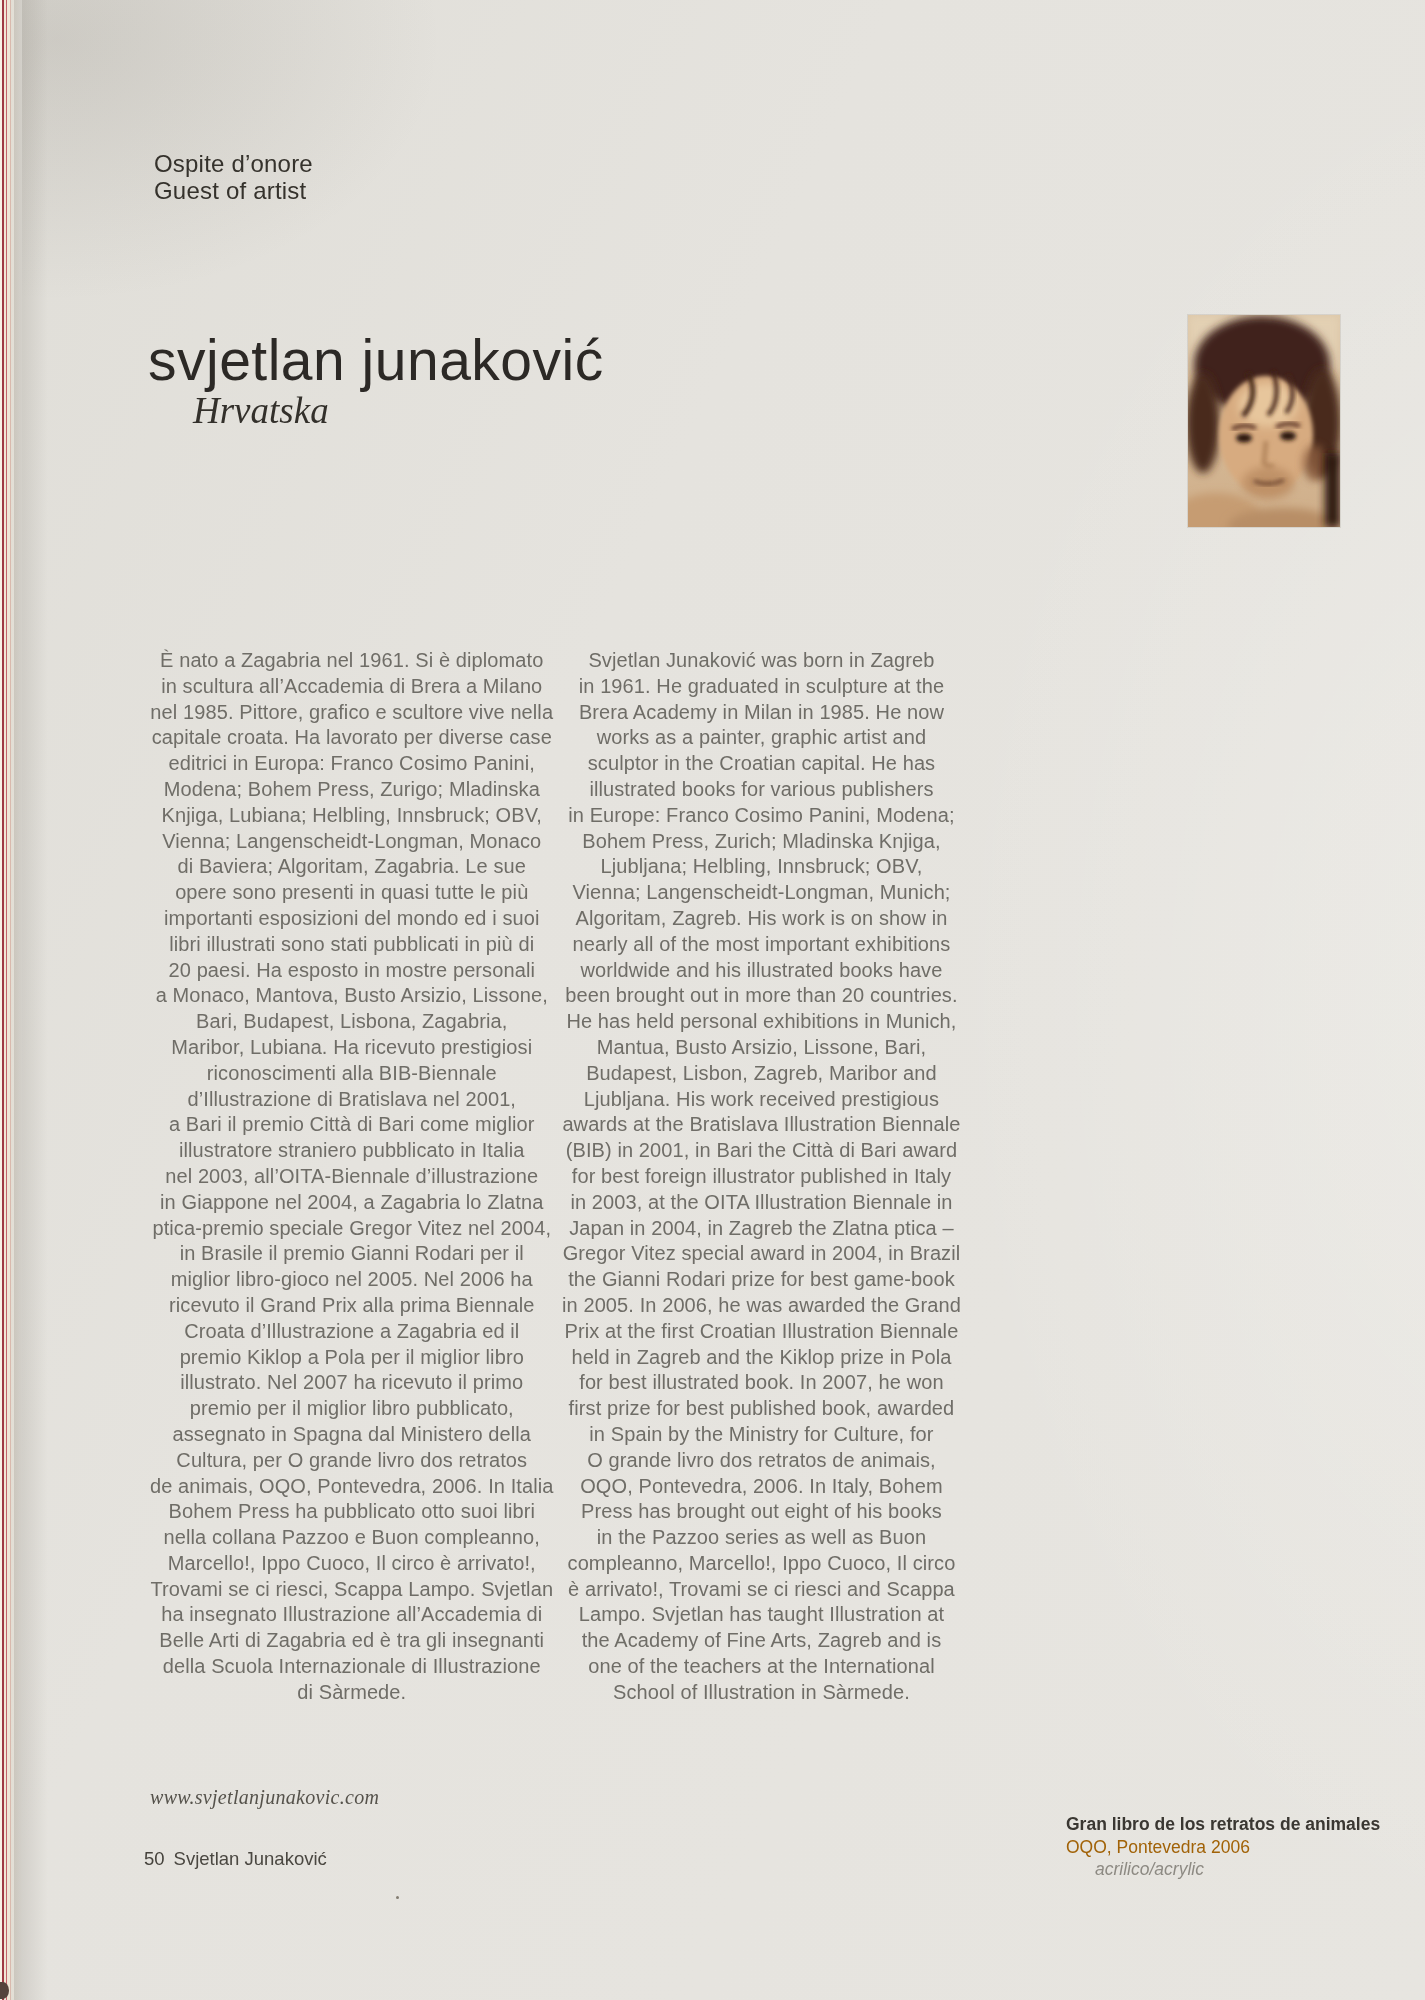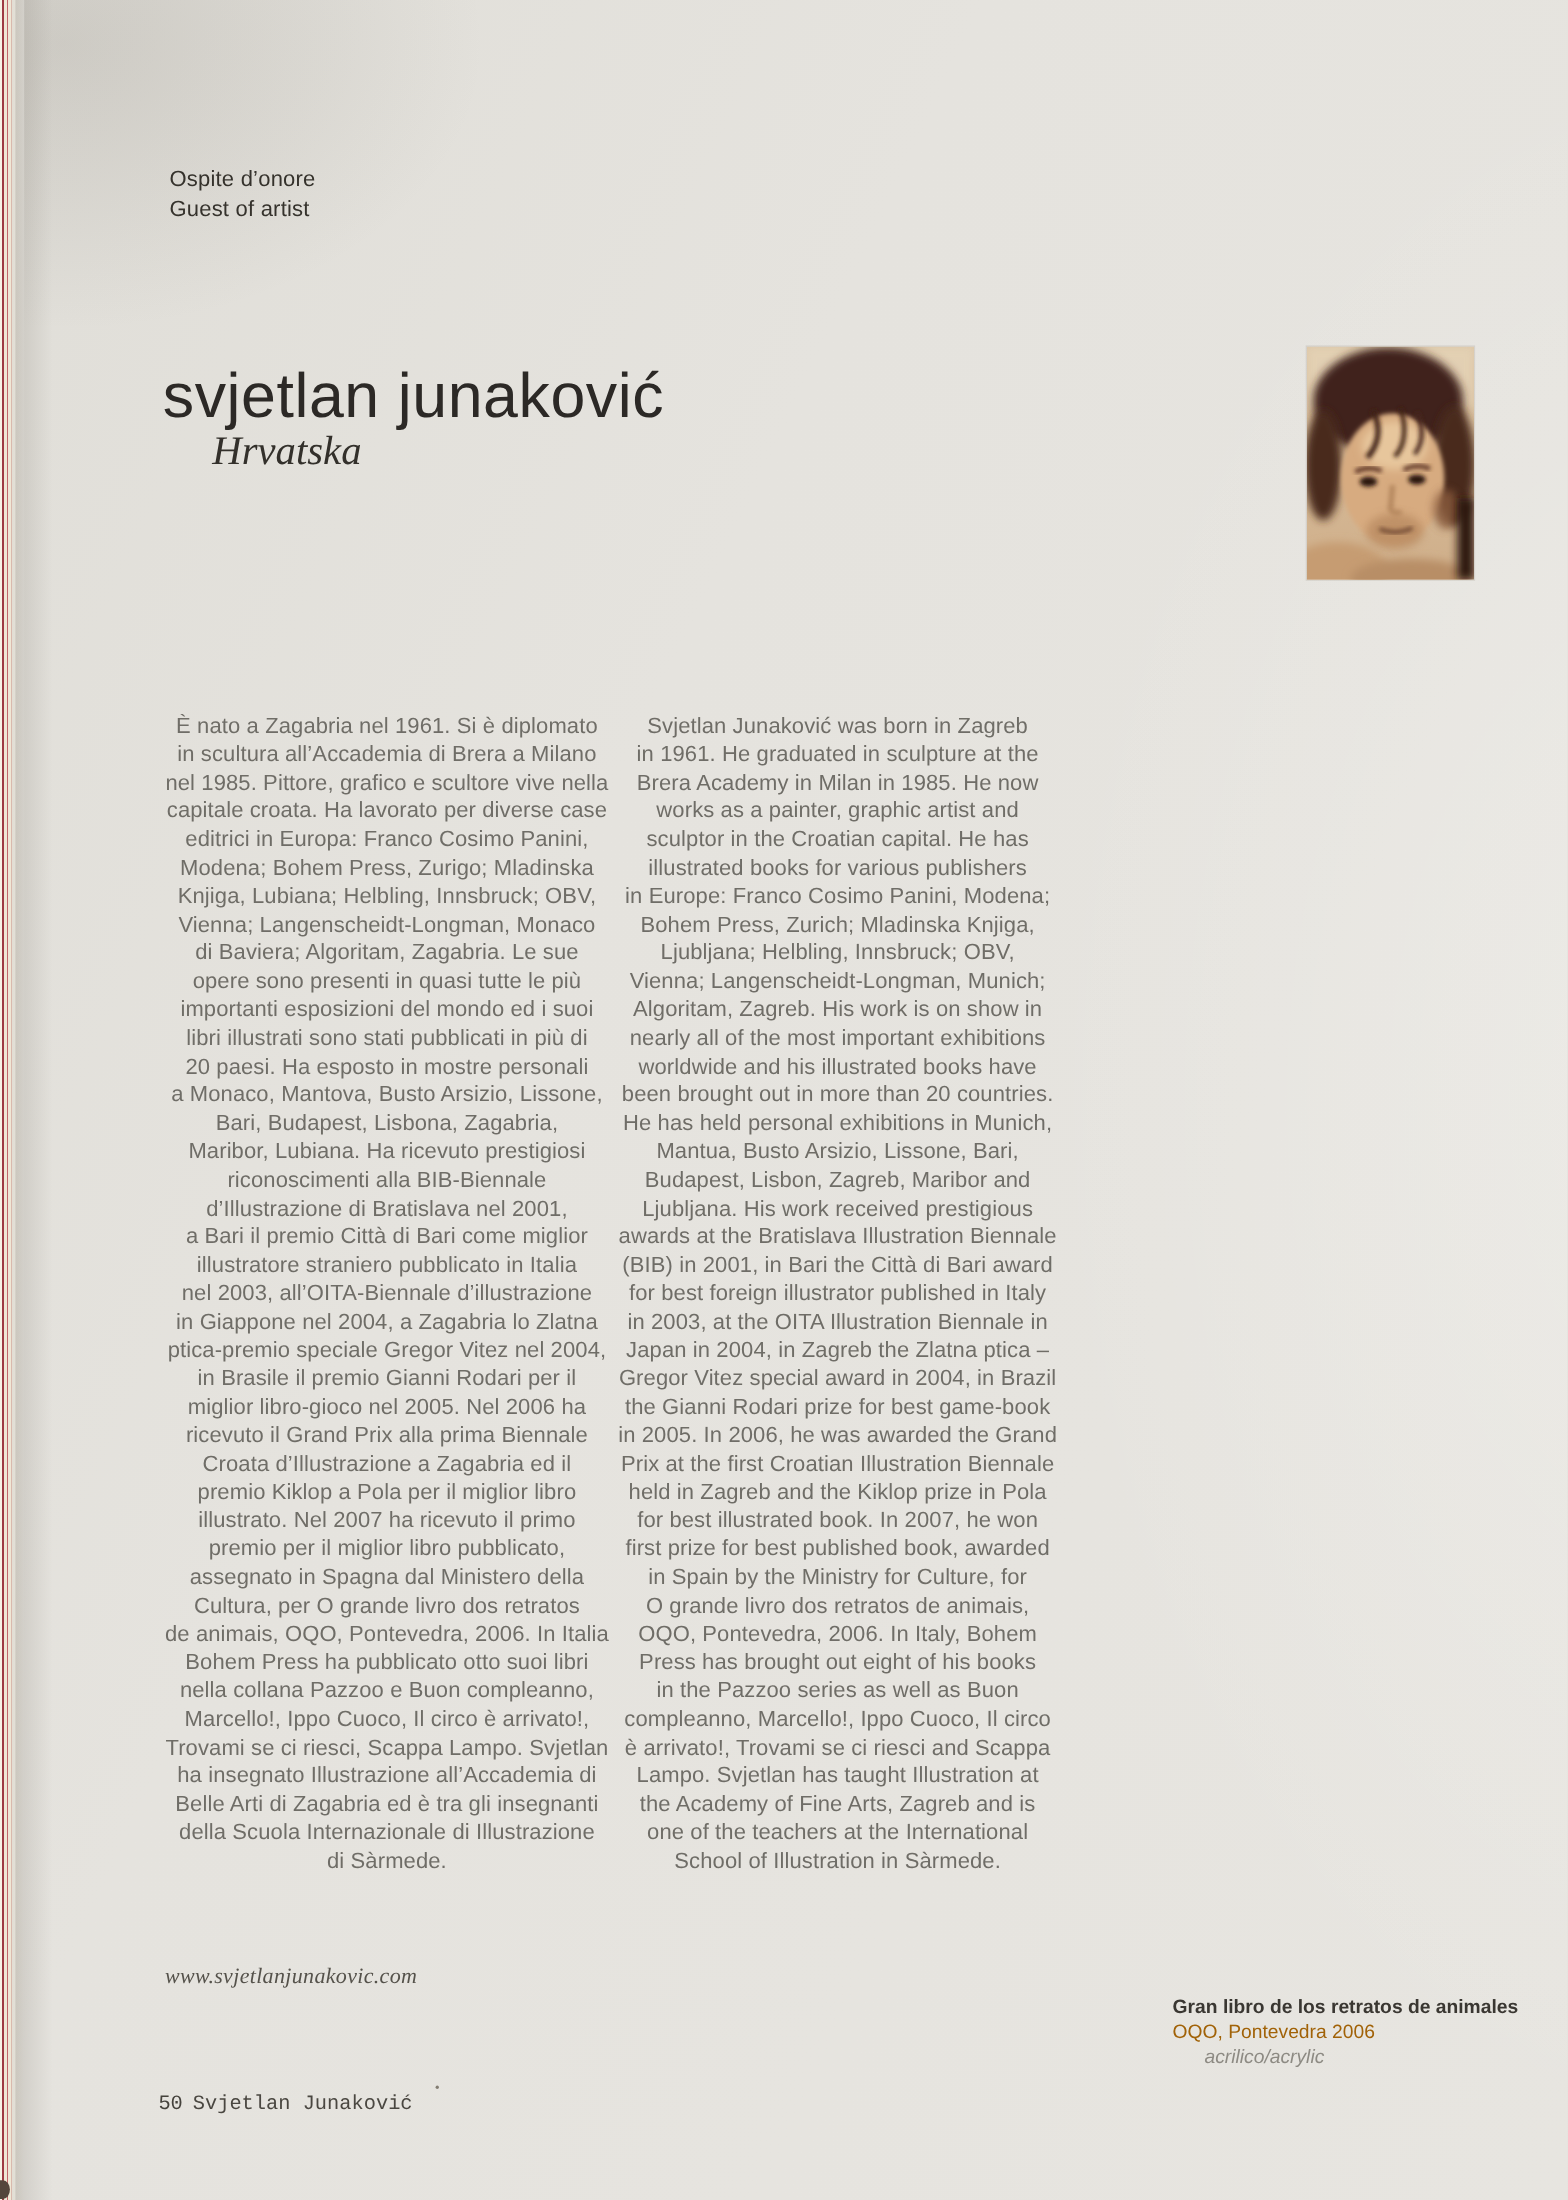--- a/index.html
+++ b/index.html
@@ -36,21 +36,21 @@
   .ink-spot {
     position: absolute; left: 0; top: 1982px; width: 9px; height: 17px;
     background: #54453c; border-radius: 0 70% 70% 0 / 50%;
   }
   .speck {
     position: absolute; left: 396px; top: 1896px; width: 3px; height: 3px;
     background: #837d72; border-radius: 50%;
   }
   .eyebrow {
     position: absolute; left: 154px; top: 150px;
-    font-size: 20px; line-height: 27px; color: #35322c; letter-spacing: 0.2px;
+    font-size: 24px; line-height: 27px; color: #35322c; letter-spacing: 0.2px;
   }
   .title {
     position: absolute; left: 148px; top: 332px; margin: 0;
     font-size: 57px; line-height: 1; font-weight: normal;
     color: #2c2926; letter-spacing: 0.5px;
   }
   .country {
     position: absolute; left: 152px; top: 392px;
     font-family: "Liberation Serif", serif; font-style: italic;
     font-size: 37px; line-height: 1; color: #33302b; margin-left: 41px;
@@ -72,22 +72,22 @@
     font-size: 20px; color: #55524b; letter-spacing: 0.3px;
   }
   .caption {
     position: absolute; left: 1066px; top: 1781px;
     font-size: 17.5px; line-height: 22.5px;
   }
   .cap-title { font-weight: bold; color: #3a3732; margin-top: 32px; }
   .cap-pub   { color: #a16207; }
   .cap-tech  { color: #8d8a83; font-style: italic; margin-left: 29px; }
   .footer {
-    position: absolute; left: 144px; top: 1902px;
-    font-size: 18.5px; color: #45423c; font-family: Liberation Mono, monospace;
+    position: absolute; left: 144px; top: 1848px;
+    font-size: 18.5px; color: #45423c;
   }
   .footer .running { margin-left: 9px; color: #4a4741; }
 </style>
 </head>
 <body>
 
 <div class="page-bg"></div>
 <div class="binding"></div>
 <div class="binding-shadow"></div>
 <div class="ink-spot"></div>

